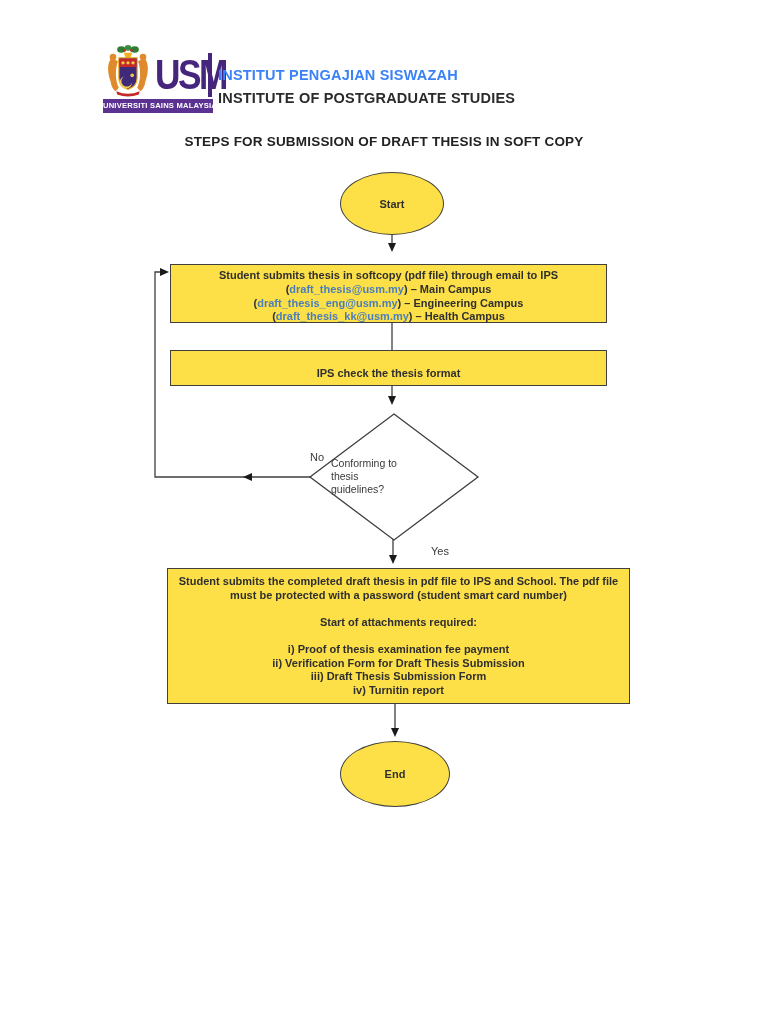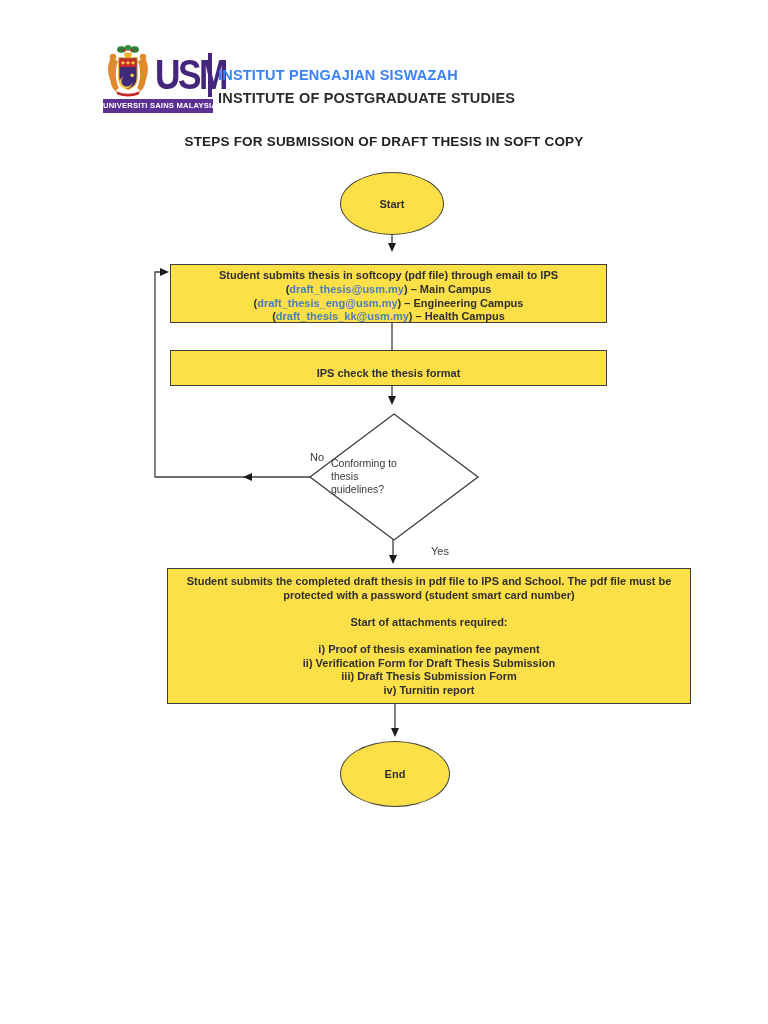--- a/index.html
+++ b/index.html
@@ -24,21 +24,21 @@
   .inst2{position:absolute;left:218px;top:90px;font-weight:bold;font-size:14.5px;color:#2b2b2b;letter-spacing:.2px;white-space:nowrap;}
   .title{position:absolute;left:0;top:134px;width:768px;text-align:center;font-weight:bold;font-size:13.5px;color:#222;letter-spacing:.2px;}
   
   .shape{position:absolute;border:1.2px solid #3f3f3f;background:#fde047;box-sizing:border-box;font-weight:bold;}
   .ellipse{border-radius:50%;display:flex;align-items:center;justify-content:center;font-size:11px;}
   .start{left:340px;top:172px;width:104px;height:63px;}
   .end{left:340px;top:741px;width:110px;height:66px;}
   .rect{text-align:center;font-size:11px;line-height:13.8px;}
   .rect1{left:170px;top:264px;width:437px;height:59px;padding-top:4px;}
   .rect2{left:170px;top:350px;width:437px;height:36px;padding-top:16px;}
-  .rect3{left:167px;top:568px;width:524px;height:136px;padding:6px 7px 0 7px;font-size:11px;line-height:13.6px;text-align:center;}
+  .rect3{left:167px;top:568px;width:463px;height:136px;padding:6px 7px 0 7px;font-size:11px;line-height:13.6px;text-align:center;}
   .rect3 .gap{height:13.6px;}
   .diamond-text{
     position:absolute;left:331px;top:457px;width:124px;
     font-size:10.5px;line-height:13px;color:#3a3a3a;
   }
   .branch-label{position:absolute;font-size:11px;color:#3a3a3a;}
   .no-label{left:262px;top:451px;padding-left:48px;}
   .yes-label{left:431px;top:545px;}
   .connectors{position:absolute;left:0;top:0;width:768px;height:1024px;pointer-events:none;}
   .email-link{color:#4a7ebc;text-decoration:none;pointer-events:auto;}

